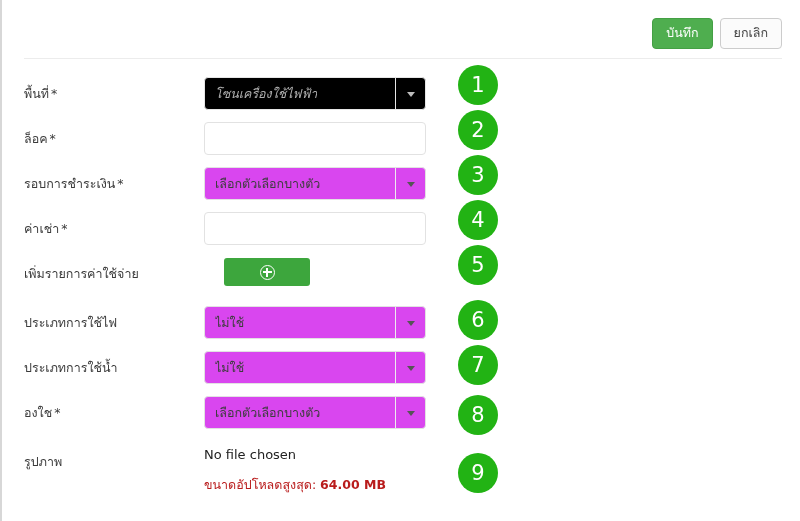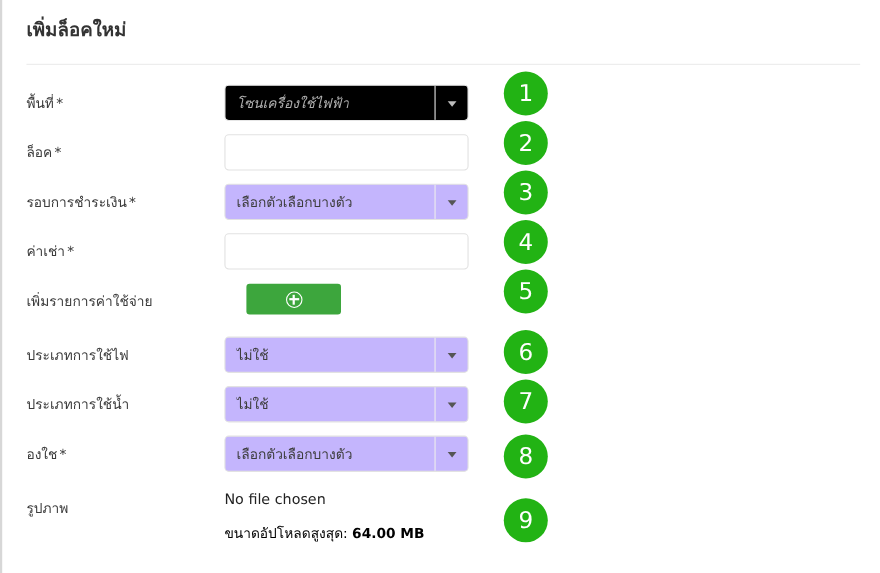--- a/index.html
+++ b/index.html
@@ -131,21 +131,21 @@
   }
 
   
   .select {
     position: relative;
     width: 100%;
     height: 33px;
     box-sizing: border-box;
     border: 1px solid #e2e2e2;
     border-radius: 4px;
-    background: #c4b5fd;
+    background: #d946ef;
     cursor: pointer;
   }
   .select .sel-text {
     position: absolute;
     left: 10px;
     top: 50%;
     transform: translateY(-50%);
     font-size: 12.5px;
     line-height: 16px;
     color: #3d3d3d;
@@ -251,21 +251,21 @@
   .file-status {
     font-size: 13px;
     color: #222;
     white-space: nowrap;
   }
   .file-hint {
     position: absolute;
     left: 202px;
     top: 30px;
     font-size: 12.5px;
-    color: #000000;
+    color: #b91c1c;
     white-space: nowrap;
   }
   .file-hint b { font-weight: bold; }
 
   
   .badge {
     position: absolute;
     width: 40px;
     height: 40px;
     border-radius: 50%;
@@ -280,21 +280,24 @@
     line-height: 1;
     left: 456px;
   }
 </style>
 </head>
 <body>
 
 <div id="page">
 
   <div class="header">
-    <div class="page-title">เพิ่มล็อคใหม่</div>
+    <div class="header-actions">
+      <button class="btn btn-save">บันทึก</button>
+      <button class="btn btn-cancel">ยกเลิก</button>
+    </div>
   </div>
   <div class="header-divider"></div>
 
   <div class="form" id="form-area">
       <div class="form-row" style="top: 19px;">
         <div class="form-label"><span>พื้นที่</span><span class="req">*</span></div>
         <div class="field">
           <div class="select disabled">
             <span class="sel-text">โซนเครื่องใช้ไฟฟ้า</span>
             <span class="sel-arrow-box">

